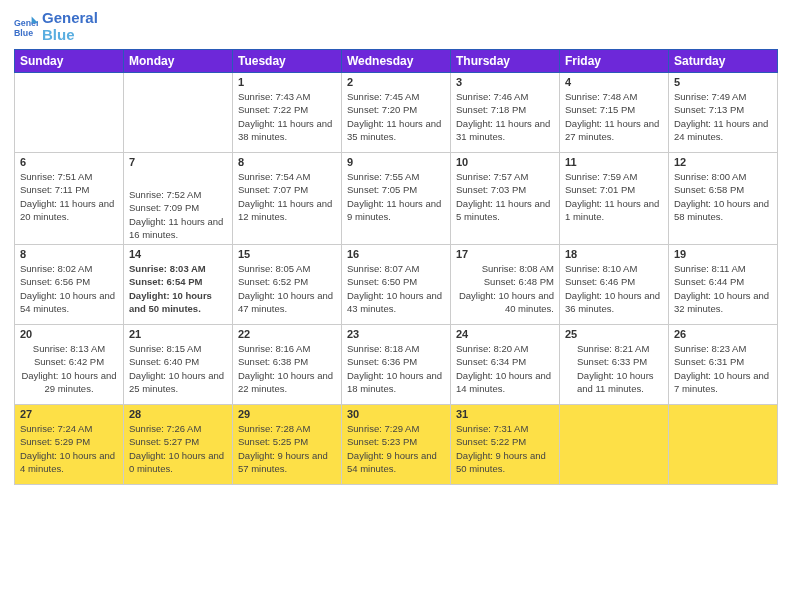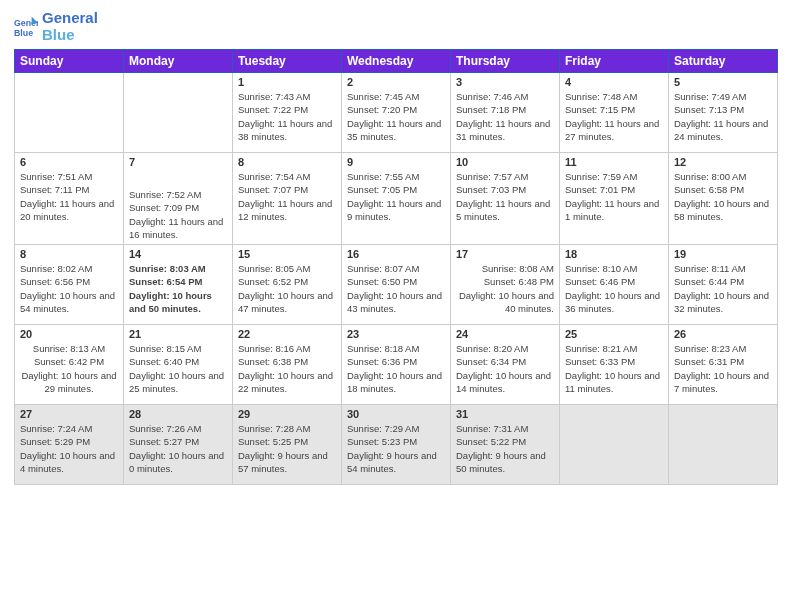--- a/index.html
+++ b/index.html
@@ -68,21 +68,21 @@
     tbody tr td {
       border: 1px solid #ccc;
       vertical-align: top;
       padding: 3px 5px;
       font-size: 10px;
       color: #333;
       background: #fff;
       height: 80px;
     }
     tbody tr:last-child td {
-      background: #e5e5e5;
+      background: #fde047;
     }
     .day-num {
       font-weight: bold;
       font-size: 11px;
       margin-bottom: 2px;
     }
     .day-info {
       font-size: 9.5px;
       line-height: 1.4;
       color: #444;
@@ -270,21 +270,21 @@
 Daylight: 10 hours and 18 minutes.</div>
           </td>
           <td>
             <div class="day-num">24</div>
             <div class="day-info" style="white-space: pre-line;">Sunrise: 8:20 AM
 Sunset: 6:34 PM
 Daylight: 10 hours and 14 minutes.</div>
           </td>
           <td>
             <div class="day-num">25</div>
-            <div class="day-info" style="white-space: pre-line;">Sunrise: 8:21 AM
+            <div class="day-info" style="white-space: pre-line; margin-left: 12px;">Sunrise: 8:21 AM
 Sunset: 6:33 PM
 Daylight: 10 hours and 11 minutes.</div>
           </td>
           <td>
             <div class="day-num">26</div>
             <div class="day-info" style="white-space: pre-line;">Sunrise: 8:23 AM
 Sunset: 6:31 PM
 Daylight: 10 hours and 7 minutes.</div>
           </td>
         </tr>

